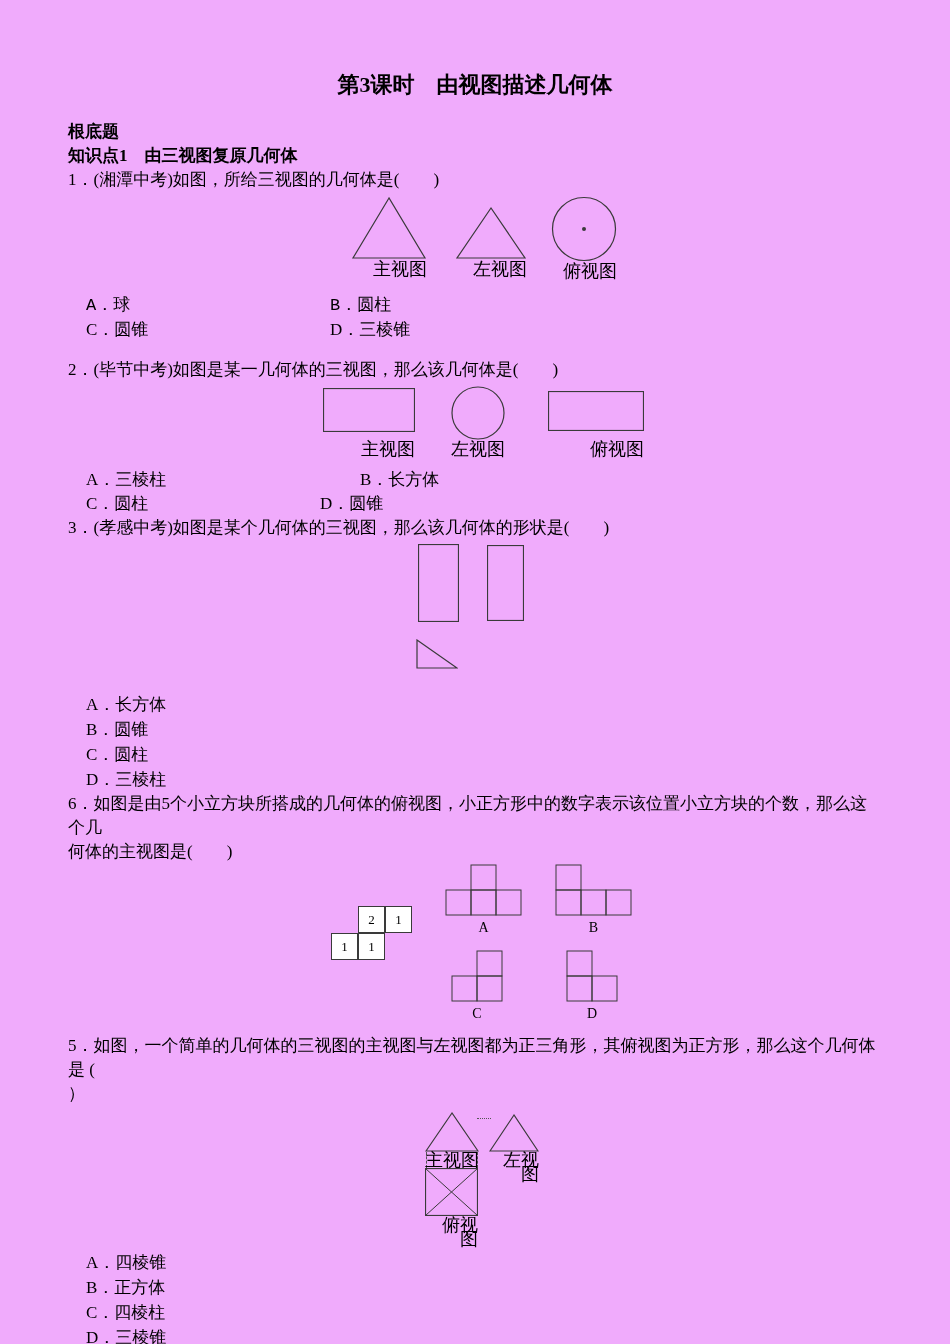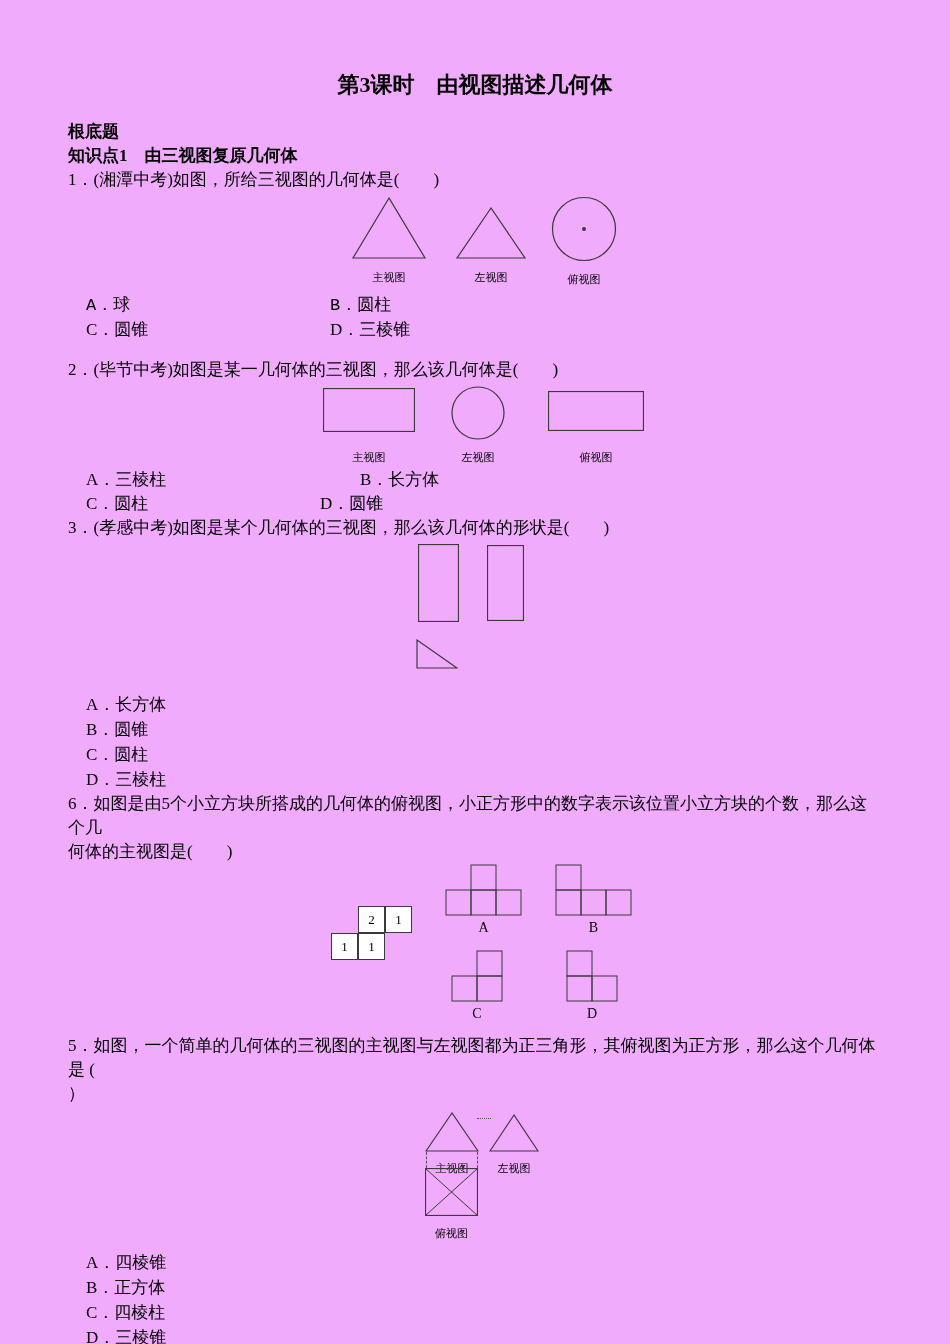--- a/index.html
+++ b/index.html
@@ -26,21 +26,21 @@
   .opt-line { line-height:25px; padding-left:18px; }
   .fig { position:relative; width:100%; }
   .fig-q1 { height:84px; margin-top:4px; }
   .fig-q2 { height:74px; margin-top:4px; }
   .fig-q3 { height:148px; margin-top:4px; }
   .fig-q4 { height:168px; }
   .fig-q5 { height:124px; margin-top:4px; }
   .abs { position:absolute; }
   svg { display:block; }
   .view-label {
-    position:absolute; font-size:11px; text-align:center; line-height:14px;margin-top:8px;
+    position:absolute; font-size:18px; text-align:right; line-height:14px;
   }
   .gcell {
     position:absolute; width:27px; height:27px;
     border:1px solid #3a3a3a; background:#fff;
     font-size:13px; text-align:center; line-height:25px;
     font-family:"Liberation Serif", serif;
   }
   .choice-label {
     position:absolute; font-size:14px; text-align:center; line-height:16px;
   }

